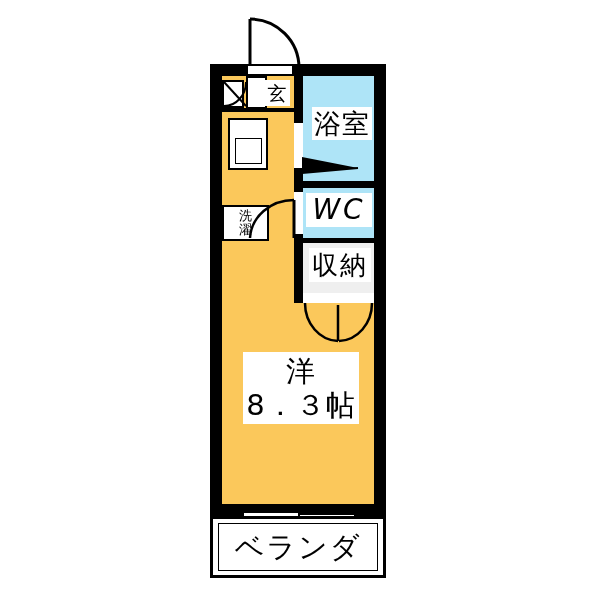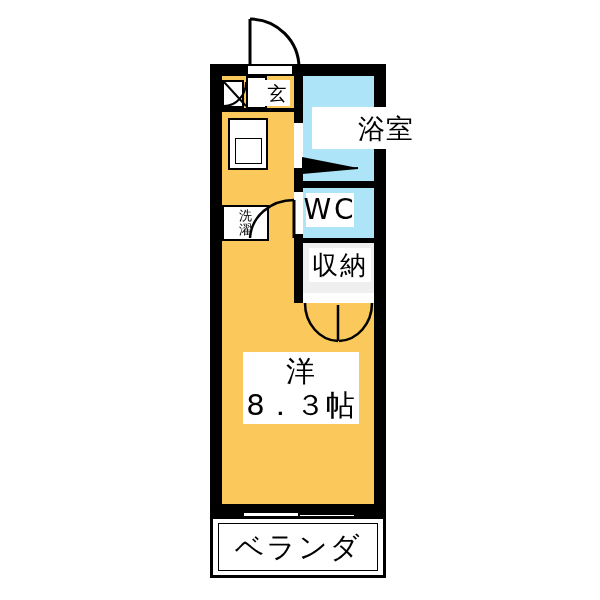--- a/index.html
+++ b/index.html
@@ -160,23 +160,23 @@
   </svg>
 
   <svg class="abs arc-svg" style="left:304px; top:303px; width:70px; height:40px;">
     <path d="M 1 0 A 34 38 0 0 0 34 38" stroke="#000" stroke-width="2.5" fill="none"></path>
     <path d="M 68 0 A 34 38 0 0 1 35 38" stroke="#000" stroke-width="2.5" fill="none"></path>
     <path d="M 34 38 L 34 2" stroke="#000" stroke-width="2.5" fill="none"></path>
   </svg>
 
   <div class="abs label lbl-genkan" style="left:264px; top:80px; width:26px; height:26px;">玄</div>
 
-  <div class="abs label lbl-bath" style="left:312px; top:107px; width:60px; height:42px;padding-left:44px;">浴室</div>
+  <div class="abs label lbl-bath" style="left:312px; top:107px; width:60px; height:33px;">浴室</div>
 
-  <div class="abs label lbl-wc" style="left:306px; top:193px; width:48px; height:34px;">WC</div>
+  <div class="abs label lbl-wc" style="left:306px; top:193px; width:66px; height:34px;font-style:italic;">WC</div>
 
   <div class="abs label lbl-closet" style="left:309px; top:248px; width:62px; height:34px;">収納</div>
 
   <div class="abs label lbl-main" style="left:243px; top:352px; width:116px; height:72px;">
     <span>洋</span>
     <span>8．３帖</span>
   </div>
 
   <div class="abs slide-line" style="left:243px; top:512px; width:56px; height:7px;"></div>
   <div class="abs slide-line" style="left:299px; top:514px; width:56px; height:7px;"></div>

